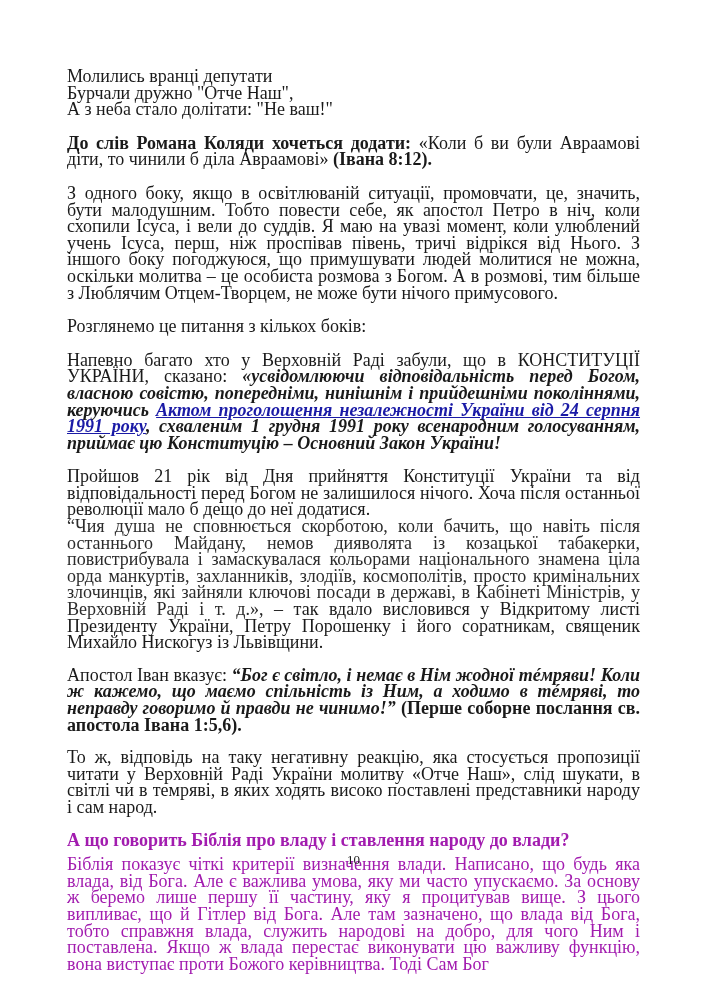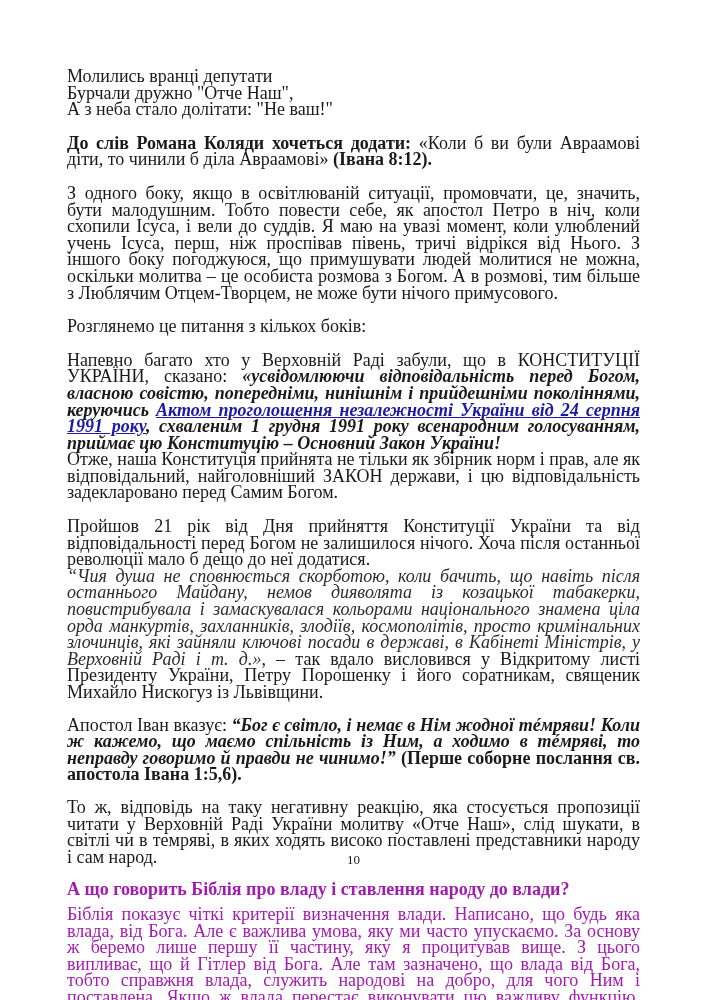--- a/index.html
+++ b/index.html
@@ -5,21 +5,21 @@
   html, body { margin: 0; padding: 0; background: #ffffff; }
   body { width: 707px; height: 1000px; position: relative; overflow: hidden;
          font-family: "Liberation Serif", "DejaVu Serif", serif; color: #1a1a1a; }
   .page { position: absolute; left: 67px; top: 68px; width: 573px; font-size: 18px; line-height: 16.6px; }
   p { margin: 0; }
   .j { text-align: justify; text-align-last: left; }
   .gap-s { height: 16px; }
   .gap-m { height: 17px; }
   .b { font-weight: bold; }
   .bi { font-weight: bold; font-style: italic; margin-top: 29px; }
-  .i { font-style: italic; }
+  .i { }
   .link { color: #1a1aa6; text-decoration: underline; font-weight: bold; font-style: italic; }
   .navy { color: #a21caf; }
   .q { color: #2c2c2c; }
   .pagenum { position: absolute; left: 0; width: 707px; top: 852px; text-align: center; font-size: 13px; color: #1a1a1a; }
 </style>
 </head>
 <body>
 
 <div class="page">
 
@@ -37,21 +37,20 @@
 
   <p class="j">З одного боку, якщо в освітлюваній ситуації, промовчати, це, значить, бути малодушним. Тобто повести себе, як апостол Петро в ніч, коли схопили Ісуса, і вели до суддів. Я маю на увазі момент, коли улюблений учень Ісуса, перш, ніж проспівав півень, тричі відрікся від Нього. З іншого боку погоджуюся, що примушувати людей молитися не можна, оскільки молитва – це особиста розмова з Богом. А в розмові, тим більше з Люблячим Отцем-Творцем, не може бути нічого примусового.</p>
 
   <div class="gap-m"></div>
 
   <p>Розглянемо це питання з кількох боків:</p>
 
   <div class="gap-m"></div>
 
   <p class="j"><span>Напевно багато хто у Верховній Раді забули, що в КОНСТИТУЦІЇ УКРАЇНИ, сказано: </span><span class="bi">«усвідомлюючи відповідальність перед Богом, власною совістю, попередніми, нинішнім і прийдешніми поколіннями, керуючись </span><a class="link">Актом проголошення незалежності України від 24 серпня 1991 року</a><span class="bi">, схваленим 1 грудня 1991 року всенародним голосуванням, приймає цю Конституцію – Основний Закон України!</span></p>
-  <p class="j">Отже, наша Конституція прийнята не тільки як збірник норм і прав, але як відповідальний, найголовніший ЗАКОН держави, і цю відповідальність задекларовано перед Самим Богом.</p>
 
   <div class="gap-m"></div>
 
   <p class="j">Пройшов 21 рік від Дня прийняття Конституції України та від відповідальності перед Богом не залишилося нічого. Хоча після останньої революції мало б дещо до неї додатися.</p>
   <p class="j"><span class="i q">“Чия душа не сповнюється скорботою, коли бачить, що навіть після останнього Майдану, немов дияволята із козацької табакерки, повистрибувала і замаскувалася кольорами національного знамена ціла орда манкуртів, захланників, злодіїв, космополітів, просто кримінальних злочинців, які зайняли ключові посади в державі, в Кабінеті Міністрів, у Верховній Раді і т. д.»</span><span>, – так вдало висловився у Відкритому  листі Президенту України, Петру Порошенку і його соратникам, священик Михайло Нискогуз із Львівщини.</span></p>
 
   <div class="gap-s"></div>
 
   <p class="j"><span>Апостол Іван вказує: </span><span class="bi">“Бог є світло, і немає в Нім жодної тéмряви! Коли ж кажемо, що маємо спільність із Ним, а ходимо в тéмряві, то неправду говоримо й правди не чинимо!”</span><span class="b"> (Перше соборне послання св. апостола Івана 1:5,6).</span></p>
 

